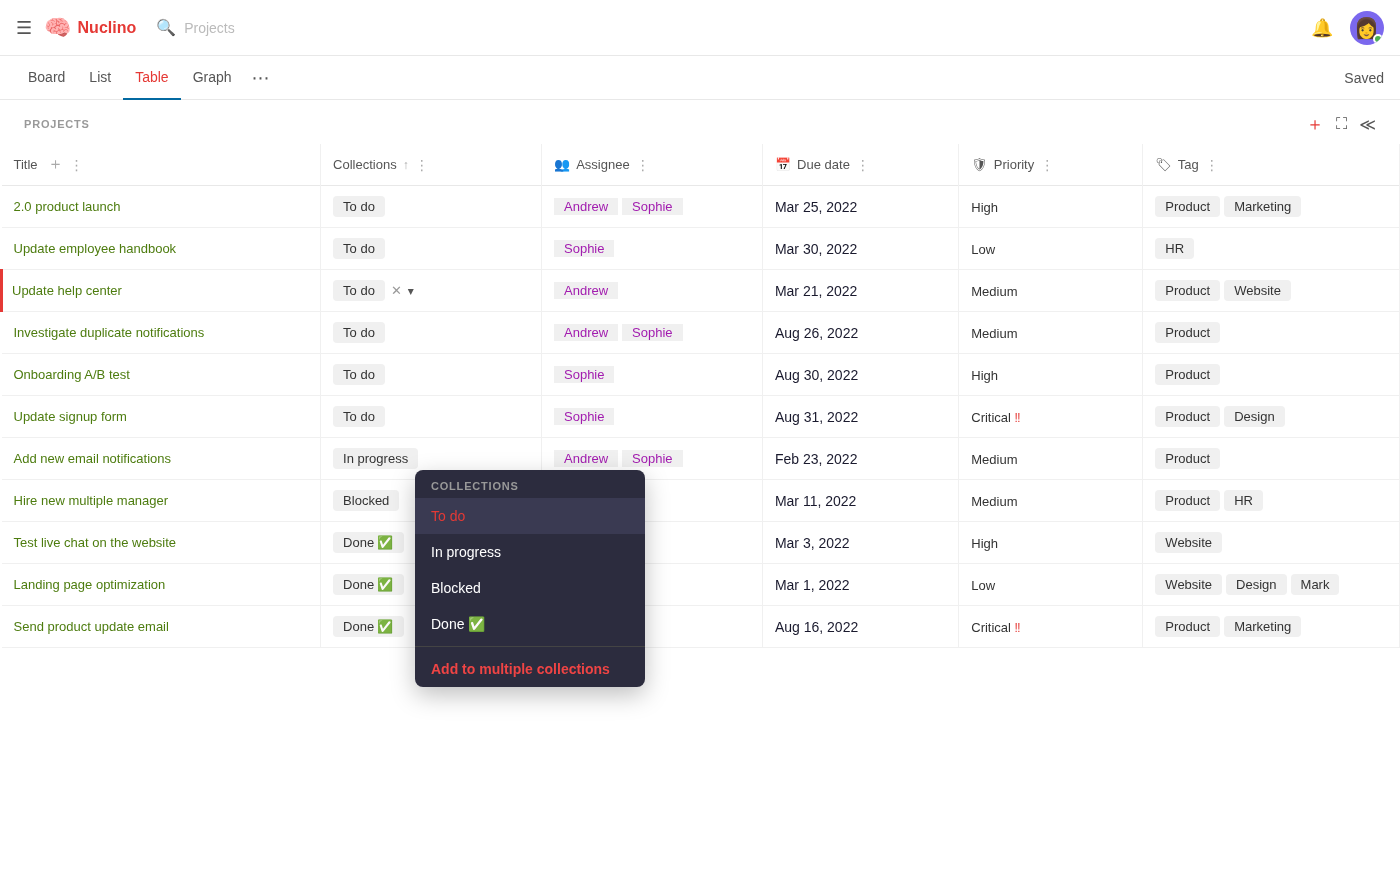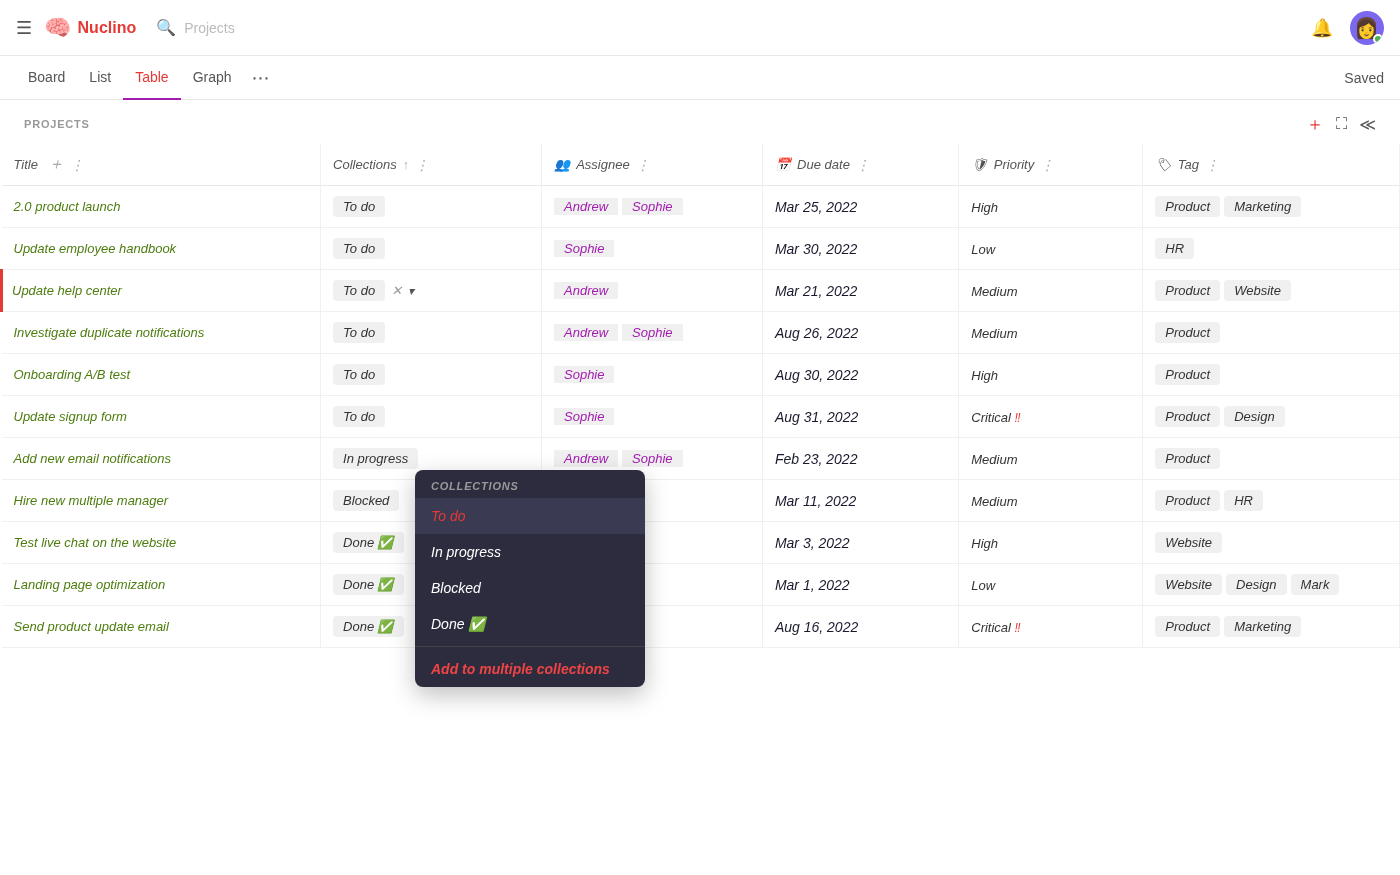--- a/index.html
+++ b/index.html
@@ -20,36 +20,36 @@
     .notif-icon { font-size: 18px; color: #555; cursor: pointer; }
     .avatar { width: 34px; height: 34px; border-radius: 50%; background: #7b68ee; display: flex; align-items: center; justify-content: center; color: #fff; font-weight: 600; font-size: 13px; cursor: pointer; position: relative; overflow: hidden; }
     .avatar-dot { width: 10px; height: 10px; background: #4caf50; border-radius: 50%; position: absolute; bottom: 1px; right: 1px; border: 2px solid #fff; }
 
     
     .view-tabs {
       display: flex; align-items: center; padding: 0 16px; height: 44px;
       border-bottom: 1px solid #e8e8e8; background: #fff;
     }
     .tab { padding: 0 12px; height: 44px; display: flex; align-items: center; cursor: pointer; color: #555; font-size: 14px; border-bottom: 2px solid transparent; }
-    .tab.active { color: #e53935; border-bottom: 2px solid #a21caf; font-weight: 500; }
+    .tab.active { color: #e53935; border-bottom: 2px solid #0369a1; font-weight: 500; }
     .tab-more { margin-left: 4px; color: #555; font-size: 18px; cursor: pointer; padding: 0 4px; }
     .saved-label { margin-left: auto; color: #555; font-size: 14px; }
 
     
     .projects-header {
       display: flex; align-items: center; padding: 12px 24px 8px;
       background: #fff;
     }
     .projects-label { font-size: 11px; color: #999; font-weight: 600; letter-spacing: 0.8px; text-transform: uppercase; flex: 1; }
     .header-actions { display: flex; align-items: center; gap: 12px; }
     .header-btn { color: #e53935; font-size: 18px; cursor: pointer; background: none; border: none; }
     .header-btn2 { color: #555; font-size: 16px; cursor: pointer; background: none; border: none; }
 
     
-    .table-wrapper { overflow-x: auto; overflow-y: auto; height: calc(875px - 56px - 44px - 44px); position: relative; font-style: italic; }
+    .table-wrapper { overflow-x: auto; overflow-y: auto; height: calc(875px - 56px - 44px - 44px); position: relative; }
 
     
     table { width: 100%; border-collapse: collapse; min-width: 1300px; }
     thead tr { border-bottom: 1px solid #e8e8e8; background: #fff; }
     th {
       padding: 10px 12px; text-align: left; font-weight: 500; font-size: 13px; color: #555;
       border-right: 1px solid #f0f0f0; white-space: nowrap; position: sticky; top: 0; background: #fff; z-index: 2;
     }
     th .th-inner { display: flex; align-items: center; gap: 6px; }
     th .sort-icon { color: #aaa; font-size: 12px; }

